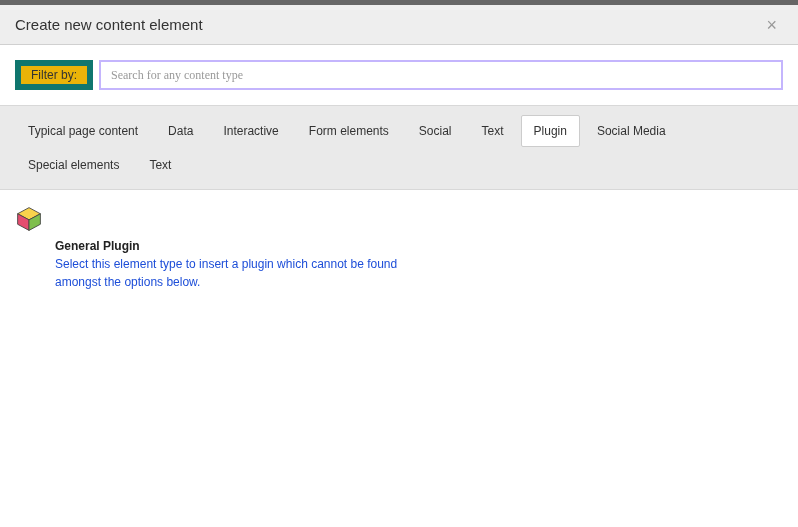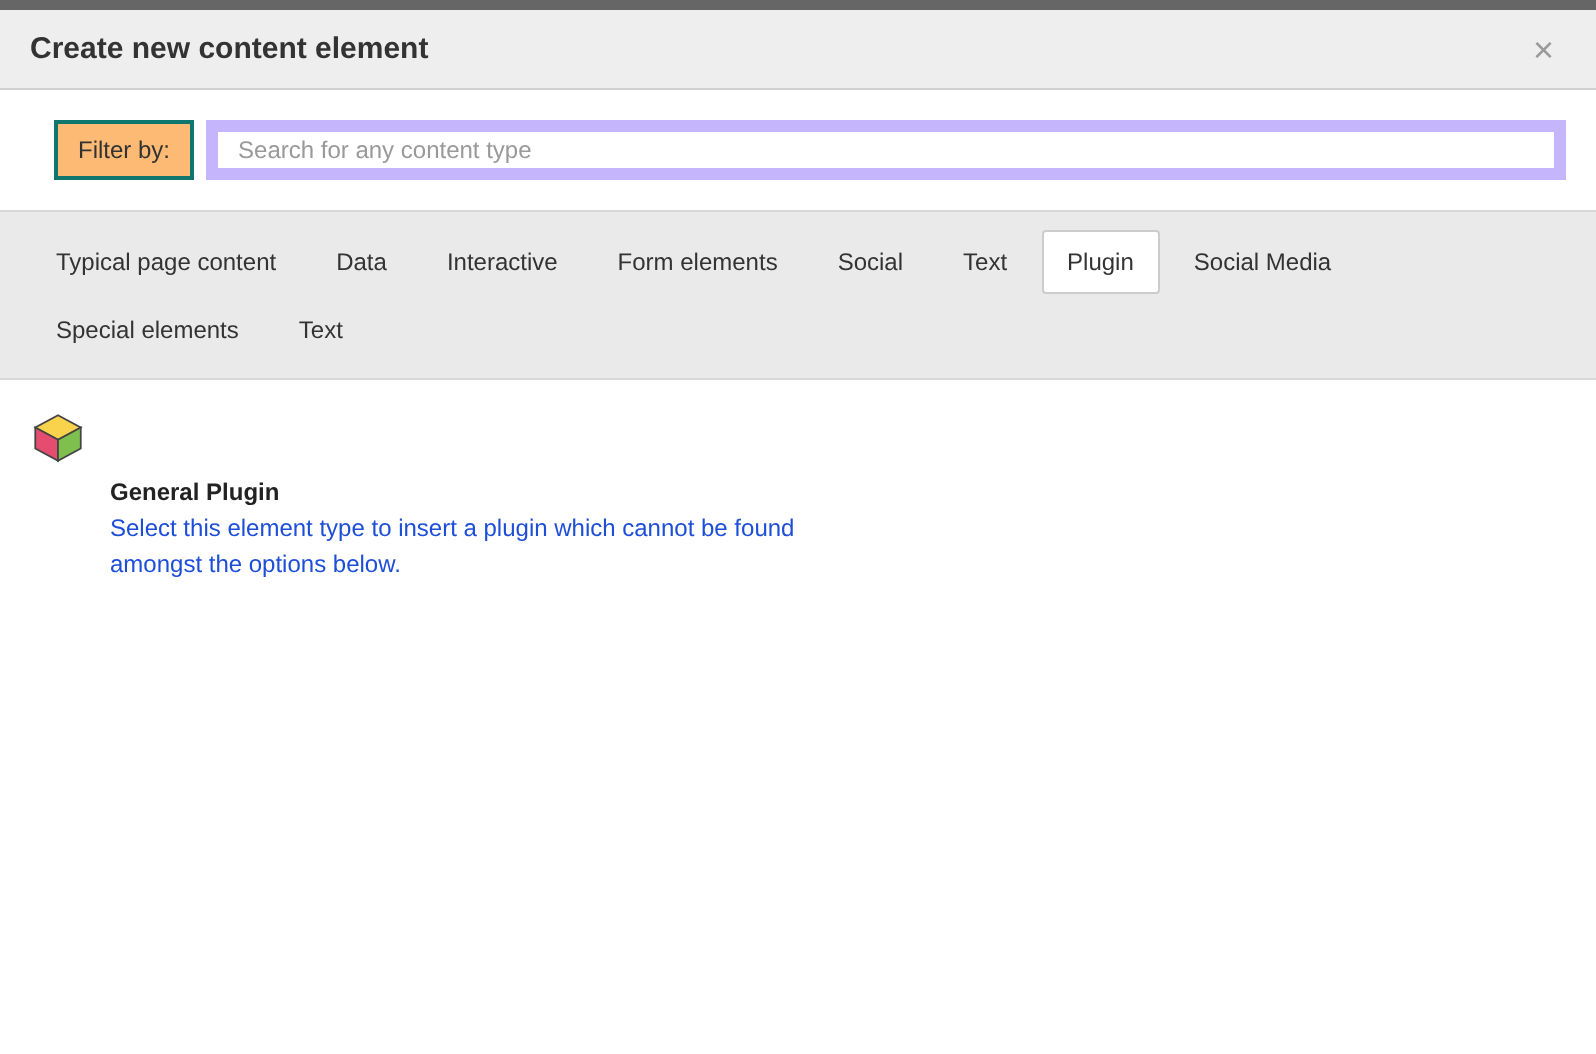--- a/index.html
+++ b/index.html
@@ -7,42 +7,42 @@
   .top-shadow { height: 5px; background: #666; }
   .modal-header {
     height: 40px;
     background: #eeeeee;
     border-bottom: 1px solid #d0d0d0;
     display: flex;
     align-items: center;
     justify-content: space-between;
     padding: 0 15px;
   }
-  .modal-title { font-size: 15px; font-weight: 700; color: #333; }
+  .modal-title { font-size: 15px; font-weight: 400; color: #333; }
   .close-btn { font-size: 18px; color: #999; background: none; border: none; cursor: pointer; line-height: 1; padding: 4px 6px; }
 
   .filter-bar { padding: 15px; display: flex; gap: 6px; background: #fff; }
   .filter-label {
-    border: 2px solid #0f766e;
+    border: 6px solid #0f766e;
     height: 30px;
     display: flex;
     align-items: center;
     padding: 0 10px;
-    background: #fdba74;
+    background: #eab308;
     font-size: 12px;
     color: #333;
-    margin-left: 12px;
   }
   .filter-input {
     flex: 1;
     height: 30px;
-    border: 6px solid #c4b5fd;
+    border: 2px solid #c4b5fd;
     padding: 0 10px;
     font-size: 12px;
     color: #0f172a;
+    font-family: Liberation Serif, serif;
   }
   .filter-input::placeholder { color: #999; }
 
   .tab-bar {
     background: #eaeaea;
     border-top: 1px solid #d8d8d8;
     border-bottom: 1px solid #d8d8d8;
     padding: 9px 15px 8px;
     display: flex;
     flex-wrap: wrap;

